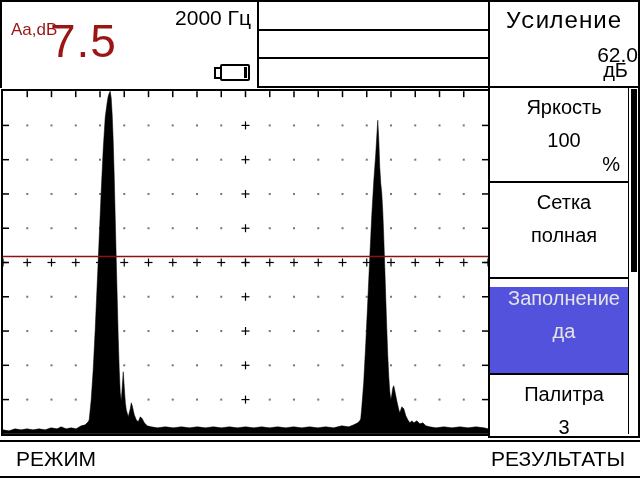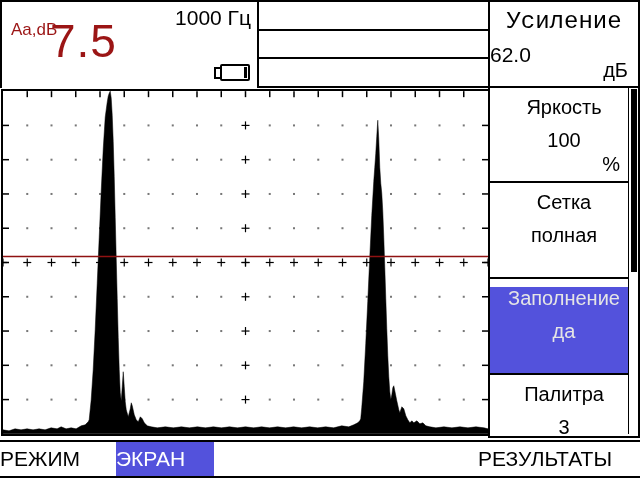--- a/index.html
+++ b/index.html
@@ -16,21 +16,21 @@
   .battery{position:absolute;right:7px;bottom:7px;display:flex;align-items:center;}
   .bat-nub{width:4px;height:8px;border:2px solid #000;border-right:none;background:#fff;}
   .bat-body{position:relative;width:26px;height:13px;border:2px solid #000;border-radius:2px;background:#fff;}
   .bat-bar{position:absolute;right:1px;top:1px;bottom:1px;width:3px;background:#000;}
   .hdr-mid{position:absolute;left:257px;top:0;width:233px;height:88px;display:flex;flex-direction:column;box-sizing:border-box;}
   .hdr-box{flex:1;border:2px solid #000;box-sizing:border-box;background:#fff;}
   .hdr-box + .hdr-box{margin-top:-2px;}
   .hdr-right{position:absolute;left:488px;top:0;width:152px;height:88px;
     border:2px solid #000;box-sizing:border-box;background:#fff;}
   .panel-label{display:block;text-align:center;font-size:24px;margin-top:6px;font-family:Liberation Mono, monospace;}
-  .panel-value{display:block;text-align:left;font-size:21px;margin-top:8px;}
+  .panel-value{display:block;text-align:right;font-size:21px;margin-top:8px;}
   .panel-unit{position:absolute;right:10px;bottom:4px;font-size:20px;}
   
   .chart{position:absolute;left:1px;top:89px;width:489px;height:347px;
     border:2px solid #000;box-sizing:border-box;background:#fff;}
   .chart svg{display:block;}
   
   .sidebar{position:absolute;left:488px;top:88px;width:152px;height:350px;
     border-left:2px solid #000;border-right:2px solid #000;border-bottom:2px solid #000;
     box-sizing:border-box;background:#fff;}
   .side-panel{position:relative;border-bottom:2px solid #000;box-sizing:border-box;padding-right:0;}
@@ -40,35 +40,35 @@
   .sp-4{height:85px;border-bottom:none;}
   .side-label{display:block;text-align:center;font-size:20px;margin-top:8px;}
   .side-value{display:block;text-align:center;font-size:20px;margin-top:10px;}
   .side-unit{position:absolute;right:18px;bottom:5px;font-size:20px;}
   .scrollbar{position:absolute;right:0;top:0;width:10px;height:346px;background:#fff;
     border-left:1px solid #000;box-sizing:border-box;}
   .scroll-thumb{position:absolute;left:2px;top:1px;width:6px;height:183px;background:#000;}
   
   .menubar{position:absolute;left:0;top:440px;width:640px;height:38px;
     border-top:2px solid #000;border-bottom:2px solid #000;box-sizing:border-box;background:#fff;}
-  .menu-item{position:absolute;top:0;height:34px;line-height:34px;font-size:21px;}
+  .menu-item{position:absolute;top:0;height:34px;line-height:34px;text-align:center;font-size:21px;}
   .mi-1{left:0;width:112px;}
   .mi-2{left:116px;width:98px;}
   .mi-3{left:213px;width:174px;}
   .mi-4{left:478px;width:160px;}
 </style>
 </head>
 <body>
 
 <div class="screen">
 
   <div class="hdr-left">
     <span class="mode-label" style="color: rgb(155, 21, 21);">Aa,dB</span>
     <span class="mode-value" style="color: rgb(155, 21, 21);">7.5</span>
-    <span class="freq">1000 Гц</span>
+    <span class="freq">2000 Гц</span>
     <span class="battery">
       <span class="bat-nub"></span>
       <span class="bat-body">
         <span class="bat-bar"></span>
       </span>
     </span>
   </div>
 
   <div class="hdr-mid">
     <div class="hdr-box"></div>
@@ -348,17 +348,16 @@
       <span class="side-label">Палитра</span>
       <span class="side-value">3</span>
     </div>
     <div class="scrollbar">
       <div class="scroll-thumb"></div>
     </div>
   </div>
 
   <div class="menubar">
     <div class="menu-item mi-1">РЕЖИМ</div>
-    <div class="menu-item mi-2" style="background: rgb(83, 82, 220); color: rgb(255, 255, 255);">ЭКРАН</div>
     <div class="menu-item mi-4">РЕЗУЛЬТАТЫ</div>
   </div>
 
 </div>
 
 </body></html>

